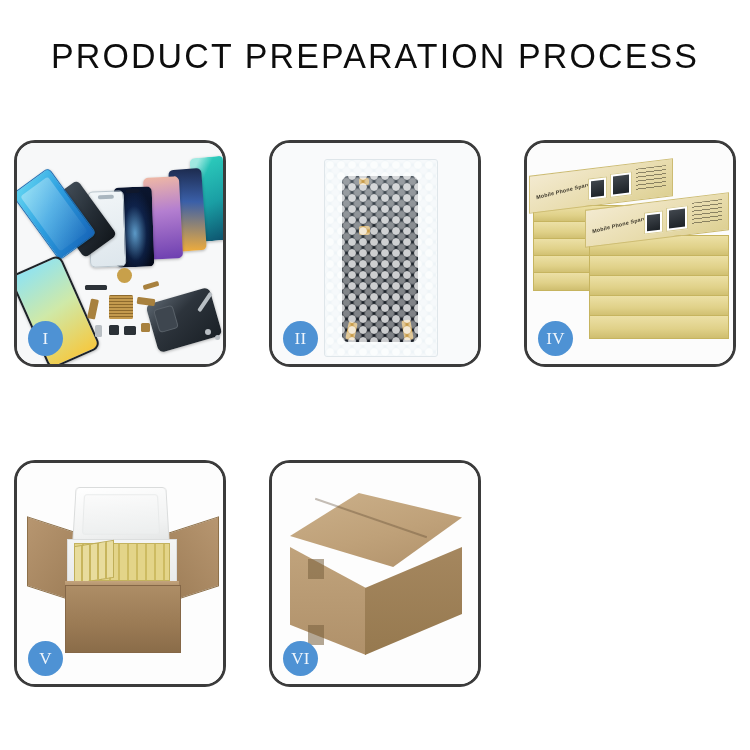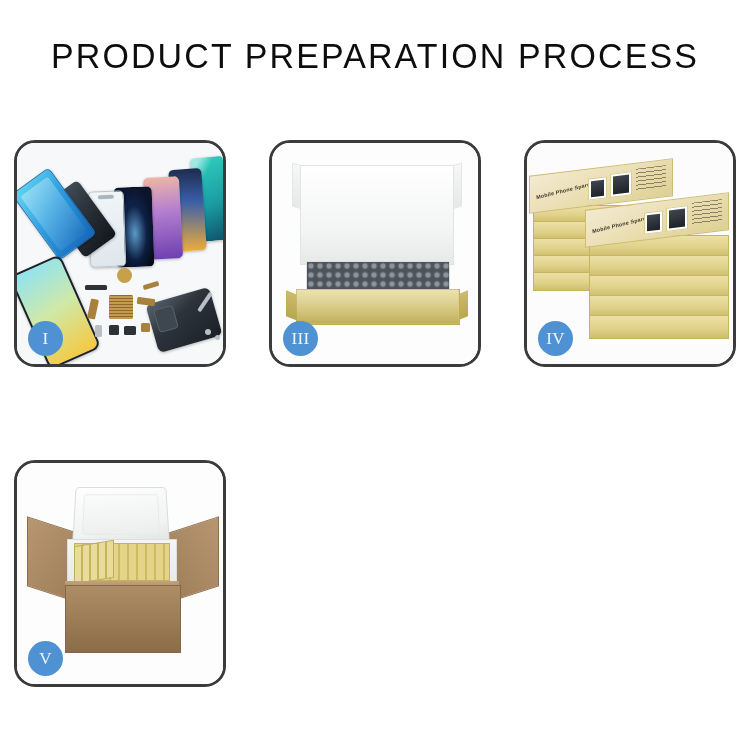--- a/index.html
+++ b/index.html
@@ -424,35 +424,37 @@
         <div class="chip" style="left:107px; top:183px; width:12px; height:9px;"></div>
         <div class="chip tan" style="left:124px; top:180px; width:9px; height:9px;"></div>
         <div class="chip silver" style="left:186px; top:148px; width:4px; height:22px; transform:rotate(34deg);"></div>
         <div class="chip silver round" style="left:188px; top:186px; width:6px; height:6px;"></div>
         <div class="chip silver round" style="left:198px; top:192px; width:5px; height:5px;"></div>
 
         <div class="badge">I</div>
       </div>
     </div>
 
-
     <div class="panel">
       <div class="panel-stage">
-        <div class="p3-bg"></div>
-        <div class="box3-lid-flapL"></div>
-        <div class="box3-lid-flapR"></div>
-        <div class="box3-lid"></div>
-        <div class="box3-foam"></div>
-        <div class="box3-side"></div>
-        <div class="box3-side-r"></div>
-        <div class="box3-tray"></div>
-        <div class="box3-tray-front"></div>
-        <div class="badge">III</div>
+        <div class="p2-bg"></div>
+        <div class="bubble-pack">
+          <div class="bubble-screen"></div>
+          <div class="flex-strip"></div>
+          <div class="connector" style="left:34px; top:18px; width:10px; height:7px;"></div>
+          <div class="connector" style="left:34px; top:66px; width:11px; height:9px;"></div>
+          <div class="connector" style="left:22px; top:162px; width:9px; height:18px; transform:rotate(12deg);"></div>
+          <div class="connector" style="left:78px; top:160px; width:9px; height:20px; transform:rotate(-10deg);"></div>
+          <div class="bubbles"></div>
+          <div class="bubbles offset"></div>
+        </div>
+        <div class="badge">II</div>
       </div>
     </div>
+
 
     <div class="panel">
       <div class="panel-stage">
         <div class="p4-bg"></div>
         <div class="stack">
 
           <div class="sbox" style="left:6px; top:62px; width:112px; height:16px;"></div>
           <div class="sbox" style="left:6px; top:78px; width:112px; height:17px;"></div>
           <div class="sbox" style="left:6px; top:95px; width:112px; height:17px;"></div>
           <div class="sbox" style="left:6px; top:112px; width:112px; height:17px;"></div>
@@ -501,15 +503,27 @@
         </div>
         <div class="c5-foam-box"></div>
         <div class="c5-contents"></div>
         <div class="c5-contents2"></div>
         <div class="c5-body-top"></div>
         <div class="c5-body"></div>
         <div class="badge">V</div>
       </div>
     </div>
 
+    <div class="panel">
+      <div class="panel-stage">
+        <div class="p6-bg"></div>
+        <div class="c6-topface"></div>
+        <div class="c6-left"></div>
+        <div class="c6-right"></div>
+        <div class="c6-seam" style="left:40px; top:54px; width:118px; height:2px; transform:rotate(19deg);"></div>
+        <div class="c6-tape" style="left:36px; top:96px; width:16px; height:20px;"></div>
+        <div class="c6-tape" style="left:36px; top:162px; width:16px; height:20px;"></div>
+        <div class="badge">VI</div>
+      </div>
+    </div>
 
   </div>
 </div>
 
 </body></html>

